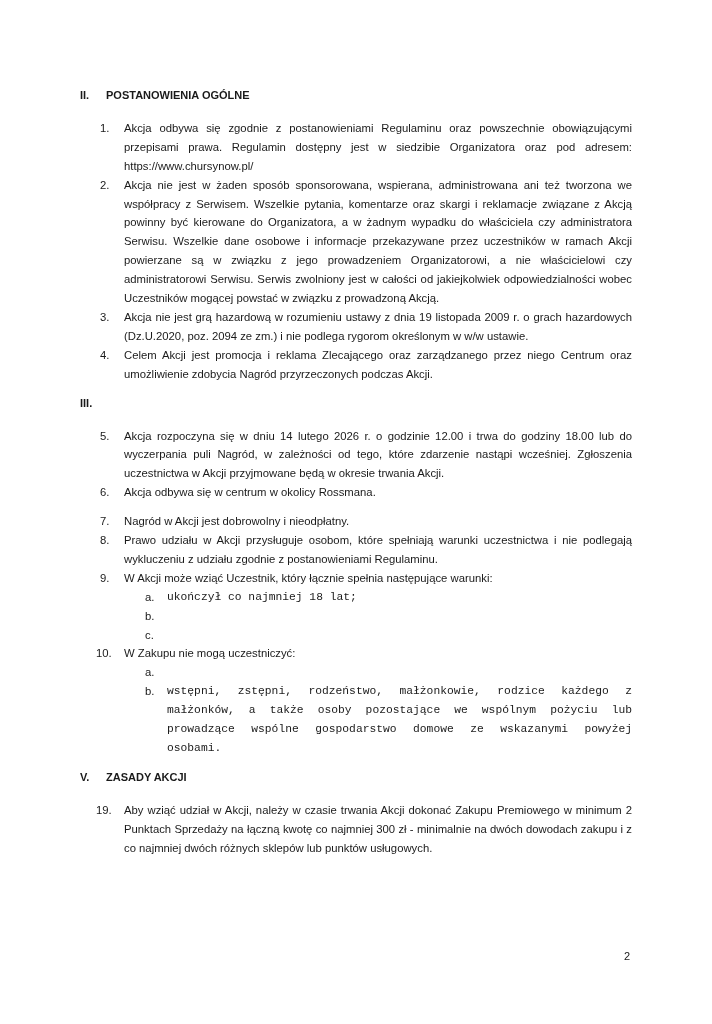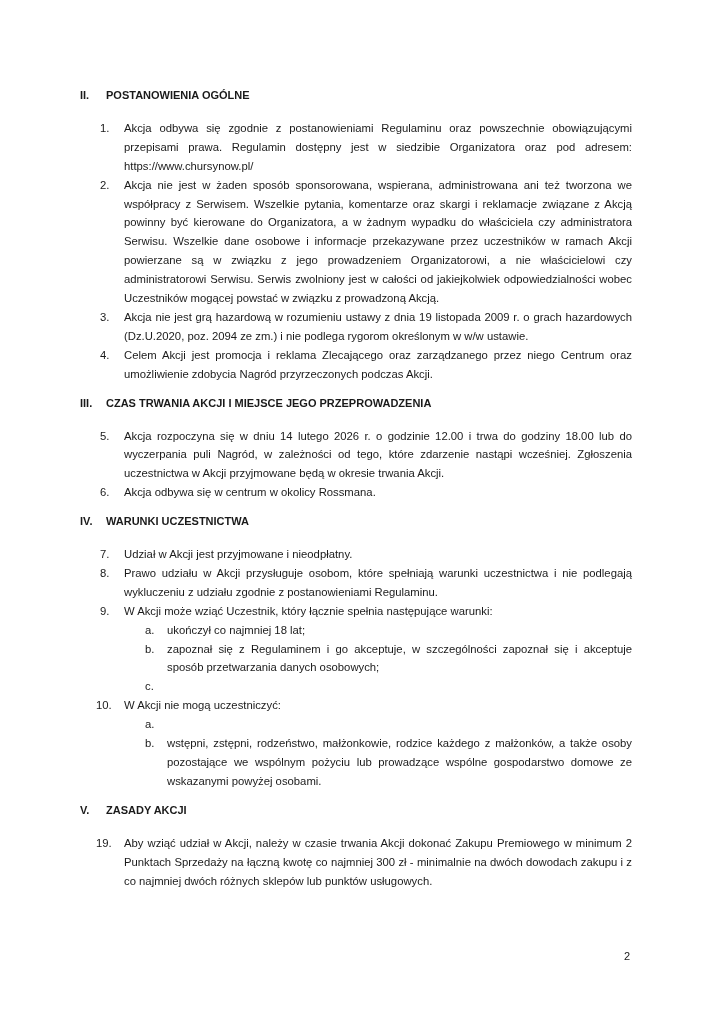--- a/index.html
+++ b/index.html
@@ -11,21 +11,21 @@
   .section-heading .num { width: 26px; flex: none; }
   .section { margin-bottom: 10px; }
   ol.items { list-style: none; margin: 0; padding: 0; }
   .item { display: flex; padding-left: 20px; }
   .item .inum { width: 24px; flex: none; }
   .item .itext { flex: 1; text-align: justify; }
   .item.wide .inum { width: 24px; margin-left: -4px; padding-right: 4px; }
   .subitems { list-style: none; margin: 0; padding: 0; }
   .subitem { display: flex; padding-left: 21px; }
   .subitem .snum { width: 22px; flex: none; }
-  .subitem .stext { flex: 1; text-align: justify; }
+  .subitem .stext { flex: 1; text-align: justify; font-family: Liberation Mono, monospace; }
   .page-number { position: absolute; left: 624px; top: 950px; font-size: 11px; }
 </style>
 </head>
 <body>
 
 <div class="page">
   <div class="content">
 
     <div class="section">
       <div class="section-heading">
@@ -48,68 +48,62 @@
         <li class="item">
           <span class="inum">4.</span>
           <span class="itext">Celem Akcji jest promocja i reklama Zlecającego oraz zarządzanego przez niego Centrum oraz umożliwienie zdobycia Nagród przyrzeczonych podczas Akcji.</span>
         </li>
       </ol>
     </div>
 
     <div class="section">
       <div class="section-heading">
         <span class="num">III.</span>
-        <span>CZAS TRWANIA AKCJI I MIEJSCE JEGO PRZEPROWADZENIA</span>
       </div>
       <ol class="items">
         <li class="item">
           <span class="inum">5.</span>
           <span class="itext">Akcja rozpoczyna się w dniu 14 lutego 2026 r. o godzinie 12.00 i trwa do godziny 18.00 lub do wyczerpania puli Nagród, w zależności od tego, które zdarzenie nastąpi wcześniej. Zgłoszenia uczestnictwa w Akcji przyjmowane będą w okresie trwania Akcji.</span>
         </li>
         <li class="item">
           <span class="inum">6.</span>
           <span class="itext">Akcja odbywa się w centrum w okolicy Rossmana.</span>
         </li>
       </ol>
     </div>
 
     <div class="section">
-      <div class="section-heading">
-        <span class="num">IV.</span>
-        <span>WARUNKI UCZESTNICTWA</span>
-      </div>
       <ol class="items">
         <li class="item">
           <span class="inum">7.</span>
-          <span class="itext">Udział w Akcji jest przyjmowane i nieodpłatny.</span>
+          <span class="itext">Nagród w Akcji jest dobrowolny i nieodpłatny.</span>
         </li>
         <li class="item">
           <span class="inum">8.</span>
           <span class="itext">Prawo udziału w Akcji przysługuje osobom, które spełniają warunki uczestnictwa i nie podlegają wykluczeniu z udziału zgodnie z postanowieniami Regulaminu.</span>
         </li>
         <li class="item">
           <span class="inum">9.</span>
           <span class="itext">W Akcji może wziąć Uczestnik, który łącznie spełnia następujące warunki:</span>
         </li>
         <ol class="subitems">
           <li class="subitem" style="padding-left:65px;">
             <span class="snum">a.</span>
             <span class="stext">ukończył co najmniej 18 lat;</span>
           </li>
           <li class="subitem" style="padding-left:65px;">
             <span class="snum">b.</span>
-            <span class="stext">zapoznał się z Regulaminem i go akceptuje, w szczególności zapoznał się i akceptuje sposób przetwarzania danych osobowych;</span>
           </li>
           <li class="subitem" style="padding-left:65px;">
             <span class="snum">c.</span>
           </li>
         </ol>
         <li class="item wide">
           <span class="inum">10.</span>
-          <span class="itext">W Akcji nie mogą uczestniczyć:</span>
+          <span class="itext">W Zakupu nie mogą uczestniczyć:</span>
         </li>
         <ol class="subitems">
           <li class="subitem" style="padding-left:65px;">
             <span class="snum">a.</span>
           </li>
           <li class="subitem" style="padding-left:65px;">
             <span class="snum">b.</span>
             <span class="stext">wstępni, zstępni, rodzeństwo, małżonkowie, rodzice każdego z małżonków, a także osoby pozostające we wspólnym pożyciu lub prowadzące wspólne gospodarstwo domowe ze wskazanymi powyżej osobami.</span>
           </li>
         </ol>

